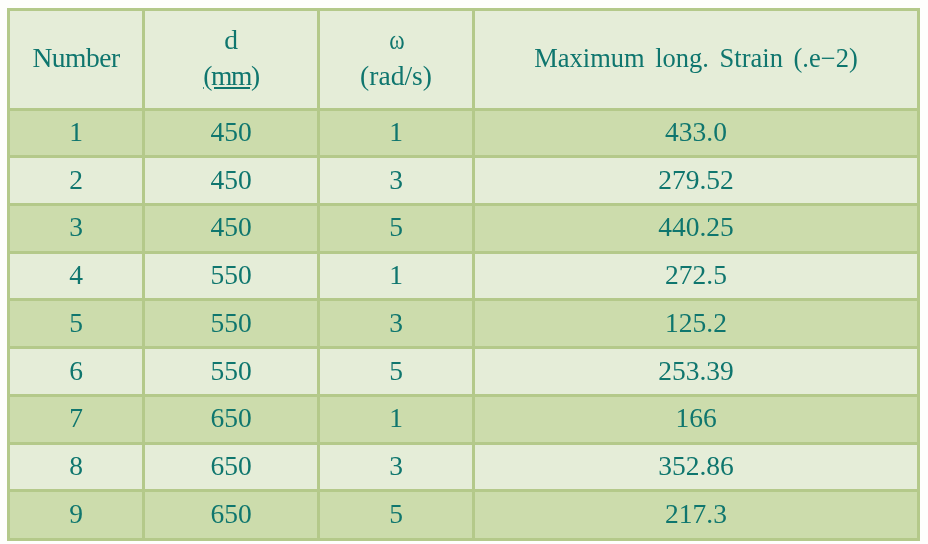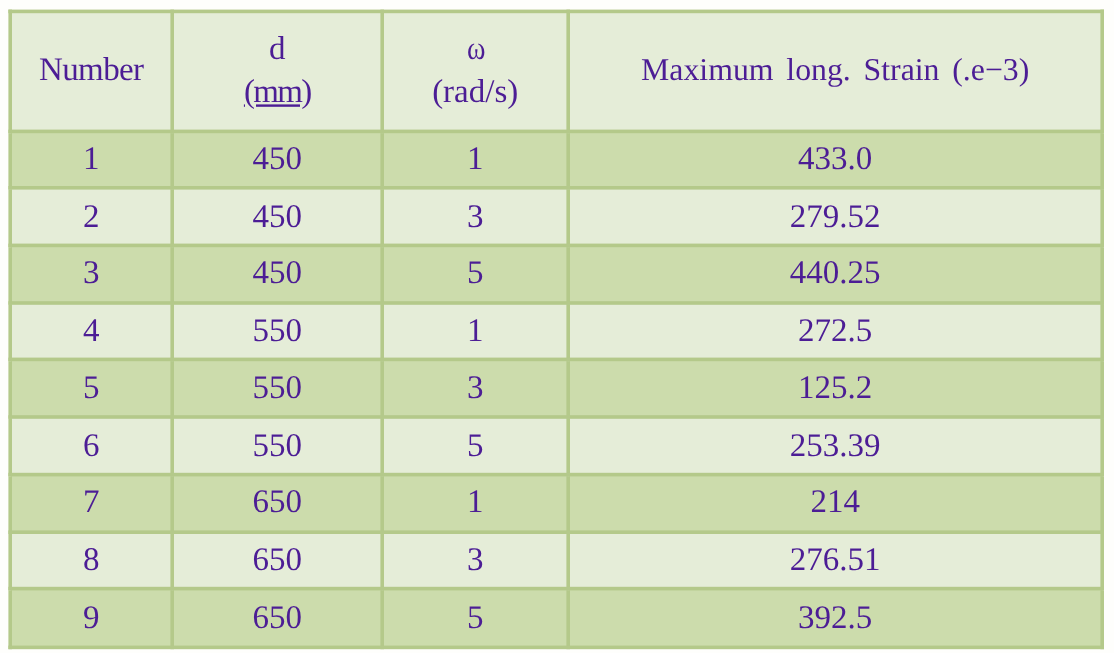--- a/index.html
+++ b/index.html
@@ -15,21 +15,21 @@
     background: #fefefc;
   }
   table.data-table {
     -webkit-font-smoothing: antialiased;
     position: absolute;
     left: 7px; top: 7.5px;
     width: 772px;
     border-collapse: collapse;
     table-layout: fixed;
     font-family: "Liberation Serif", serif;
-    color: #4c1d95;
+    color: #0f766e;
   }
   table.data-table td {
     border: 3px solid #b4c98a;
     text-align: center;
     vertical-align: middle;
     font-size: 27.5px;
     padding: 0;
   }
   tr.header-row td { background: #e5edd8; height: 97px; }
   tr.row-odd td { background: #ccdcac; height: 44.74px; }
@@ -50,21 +50,21 @@
 </head>
 <body>
 
 <div id="page">
   <table class="data-table">
     <tbody>
     <tr class="header-row">
       <td class="c1 h-num"><span class="hdr">Number</span></td>
       <td class="c2 h-d"><span class="hdr"><span class="hline">d</span><span class="hline unit">(mm)</span></span></td>
       <td class="c3 h-w"><span class="hdr"><span class="hline sym">ω</span><span class="hline">(rad/s)</span></span></td>
-      <td class="c4 h-strain"><span class="hdr">Maximum long. Strain (.e−3)</span></td>
+      <td class="c4 h-strain"><span class="hdr">Maximum long. Strain (.e−2)</span></td>
     </tr>
     <tr class="row-odd">
       <td class="c1"><span class="v">1</span></td>
       <td class="c2"><span class="v">450</span></td>
       <td class="c3"><span class="v">1</span></td>
       <td class="c4"><span class="v">433.0</span></td>
     </tr>
     <tr class="row-even">
       <td class="c1"><span class="v">2</span></td>
       <td class="c2"><span class="v">450</span></td>
@@ -92,29 +92,29 @@
     <tr class="row-even">
       <td class="c1"><span class="v">6</span></td>
       <td class="c2"><span class="v">550</span></td>
       <td class="c3"><span class="v">5</span></td>
       <td class="c4"><span class="v">253.39</span></td>
     </tr>
     <tr class="row-odd">
       <td class="c1"><span class="v">7</span></td>
       <td class="c2"><span class="v">650</span></td>
       <td class="c3"><span class="v">1</span></td>
-      <td class="c4"><span class="v">214</span></td>
+      <td class="c4"><span class="v">166</span></td>
     </tr>
     <tr class="row-even">
       <td class="c1"><span class="v">8</span></td>
       <td class="c2"><span class="v">650</span></td>
       <td class="c3"><span class="v">3</span></td>
-      <td class="c4"><span class="v">276.51</span></td>
+      <td class="c4"><span class="v">352.86</span></td>
     </tr>
     <tr class="row-odd last-row">
       <td class="c1"><span class="v">9</span></td>
       <td class="c2"><span class="v">650</span></td>
       <td class="c3"><span class="v">5</span></td>
-      <td class="c4"><span class="v">392.5</span></td>
+      <td class="c4"><span class="v">217.3</span></td>
     </tr>
     </tbody>
   </table>
 </div>
 
 </body></html>

